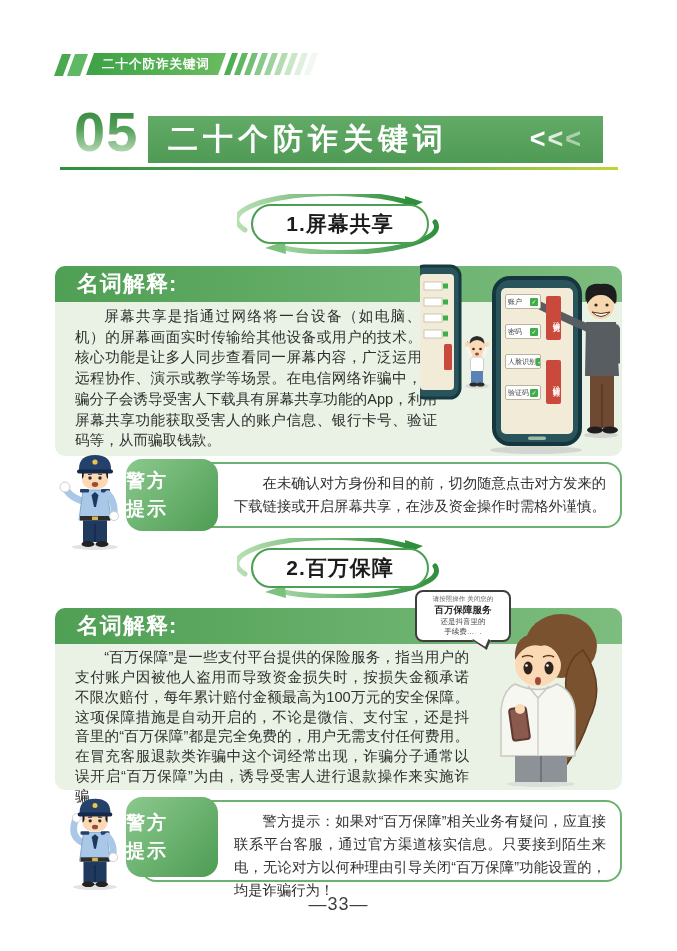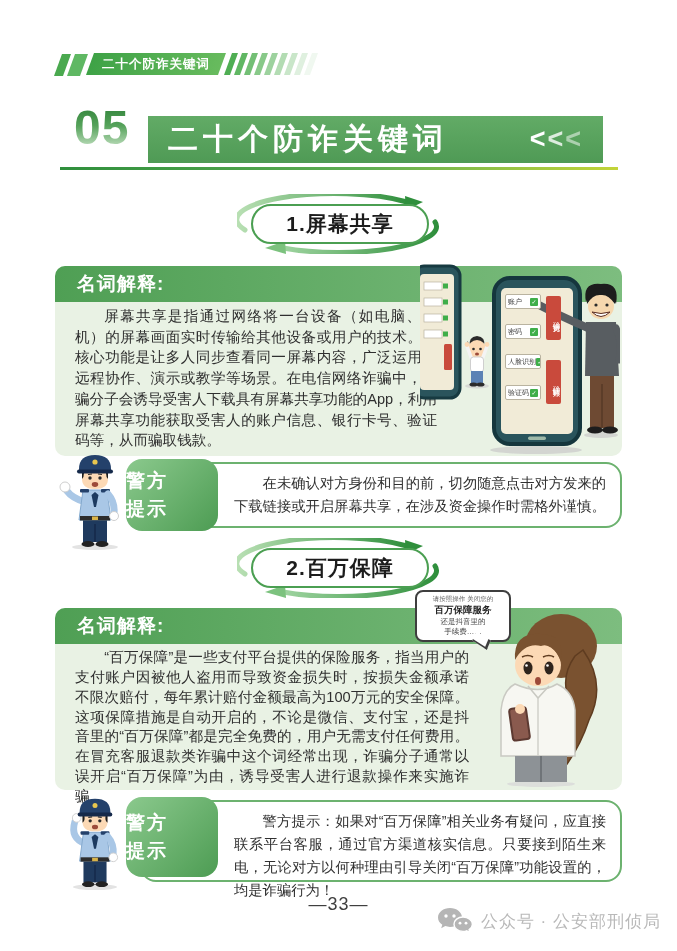--- a/index.html
+++ b/index.html
@@ -17,21 +17,21 @@
                   font-weight:700; text-align:center; line-height:22px; letter-spacing:1px; }
   .tb-fade { position:absolute; left:228px; top:53px; height:22px; display:flex; gap:4px; }
   .tb-fade i { display:block; width:6px; height:22px; transform:skewX(-20deg); }
   .tb-fade i:nth-child(1){background:#4fae53}.tb-fade i:nth-child(2){background:#60b763}
   .tb-fade i:nth-child(3){background:#73bf75}.tb-fade i:nth-child(4){background:#88c989}
   .tb-fade i:nth-child(5){background:#9dd29e}.tb-fade i:nth-child(6){background:#b3dcb3}
   .tb-fade i:nth-child(7){background:#c9e6c9}.tb-fade i:nth-child(8){background:#dff0df}
   .tb-fade i:nth-child(9){background:#f0f8f0}
 
   
-  .chapter-number { position:absolute; left:74px; top:104px; font-size:48px; font-weight:800;
+  .chapter-number { position:absolute; left:74px; top:104px; font-size:56px; font-weight:800;
                     line-height:1; letter-spacing:1px;
                     background:linear-gradient(180deg,#2e8038 0%,#55a25a 45%,#d4ead2 100%);
                     -webkit-background-clip:text; background-clip:text; color:transparent; }
   .title-bar { position:absolute; left:148px; top:116px; width:455px; height:47px;
                background:linear-gradient(180deg,#62ab66,#4f9a55);
                display:flex; align-items:center; padding:0 20px; }
   .title-text { font-family:"Liberation Serif","DejaVu Serif",serif; font-weight:700;
                 font-size:30px; color:#fff; letter-spacing:5px; }
   .chevrons { margin-left:auto; font-weight:700; font-size:27px; color:#fff; letter-spacing:2px; }
   .chevrons span:nth-child(1){opacity:1}.chevrons span:nth-child(2){opacity:.8}
@@ -47,21 +47,21 @@
                 border:2px solid #4b9f52; border-radius:22px; display:flex; align-items:center;
                 justify-content:center; font-size:21px; font-weight:700; color:#1c1c1c;
                 letter-spacing:1px; z-index:1; }
 
   
   .panel { position:absolute; left:55px; width:567px; background:#e9f2e4; border-radius:10px; }
   .panel1 { top:266px; height:190px; } .panel2 { top:608px; height:182px; }
   .panel-header { position:absolute; left:0; top:0; width:100%; height:36px;
                   background:linear-gradient(90deg,#4f9f54,#7dbd7f);
                   border-radius:10px 10px 0 0; line-height:36px; padding-left:22px;
-                  color:#fff; font-weight:700; font-size:19px; letter-spacing:1px; }
+                  color:#fff; font-weight:700; font-size:22px; letter-spacing:1px; }
   .panel-text { position:absolute; left:20px; top:40px; color:#2f2f2f; text-indent:2em;
                 text-align:justify; }
   .panel1 .panel-text { width:362px; font-size:14.6px; line-height:1.42; }
   .panel2 .panel-text { width:394px; font-size:14.6px; line-height:1.36; }
 
   
   .illus1 { position:absolute; right:2px; top:-2px; width:200px; height:194px; z-index:2; }
   .illus1 svg { position:absolute; inset:0; }
   .sticker { position:absolute; left:85px; width:36px; height:15px; background:#fff;
              border:1px solid #b9b3a0; border-radius:2px; display:flex; align-items:center;
@@ -365,25 +365,14 @@
     <div class="tip-label">
       <span>警方</span>
         <span>提示</span>
     </div>
     <div class="tip-box">
       <p>警方提示：如果对“百万保障”相关业务有疑问，应直接联系平台客服，通过官方渠道核实信息。只要接到陌生来电，无论对方以何种理由引导关闭“百万保障”功能设置的，均是诈骗行为！</p>
     </div>
   </div>
 
   <div class="page-number">—33—</div>
-  <div class="wechat-footer">
-    <svg width="36" height="30" viewBox="0 0 36 30">
-      <path d="M13 2 C6.4 2 1 6.2 1 11.4 C1 14.4 2.7 17 5.3 18.7 L4.2 22.2 L8.3 20.1 C9.7 20.6 11.3 20.9 13 20.9 C19.6 20.9 25 16.6 25 11.4 C25 6.2 19.6 2 13 2 Z" fill="#b5b5b5"></path>
-      <circle cx="9" cy="10" r="1.7" fill="#fff"></circle>
-      <circle cx="17" cy="10" r="1.7" fill="#fff"></circle>
-      <path d="M26 11 C20.9 11 17 14.2 17 18.2 C17 22.2 20.9 25.4 26 25.4 C27.3 25.4 28.5 25.2 29.6 24.8 L33 26.6 L32.1 23.7 C34.1 22.4 35.4 20.4 35.4 18.2 C35.4 14.2 31.1 11 26 11 Z" fill="#b5b5b5" stroke="#fff" stroke-width="1.4"></path>
-      <circle cx="23" cy="17.2" r="1.4" fill="#fff"></circle>
-      <circle cx="29" cy="17.2" r="1.4" fill="#fff"></circle>
-    </svg>
-    <span class="wx-label">公众号 · 公安部刑侦局</span>
-  </div>
 
 </div>
 
 </body></html>

